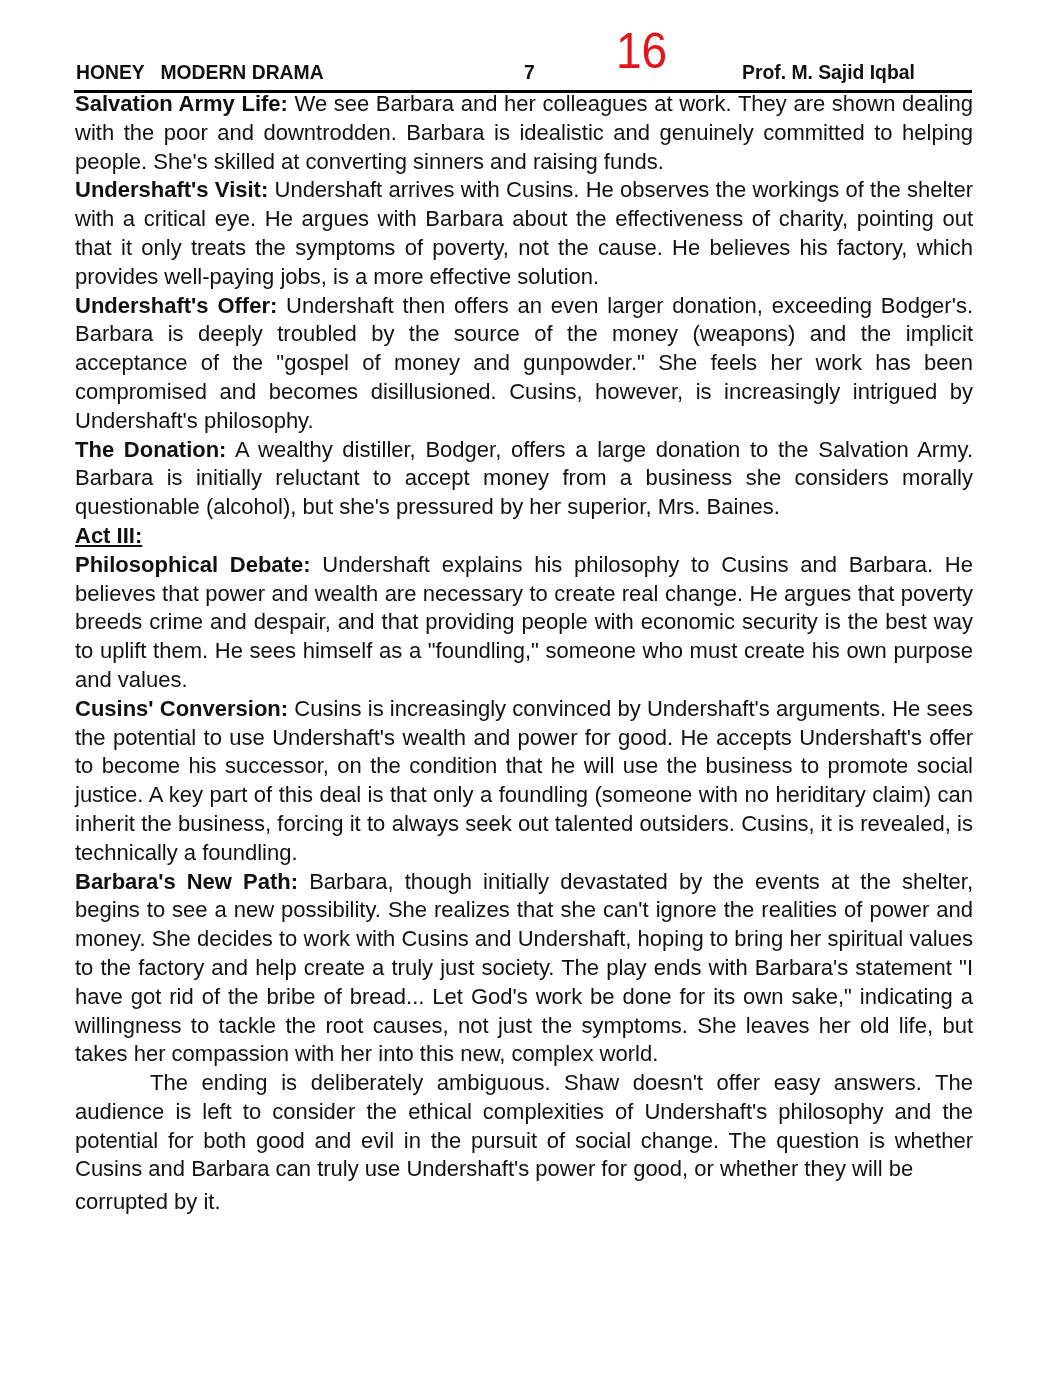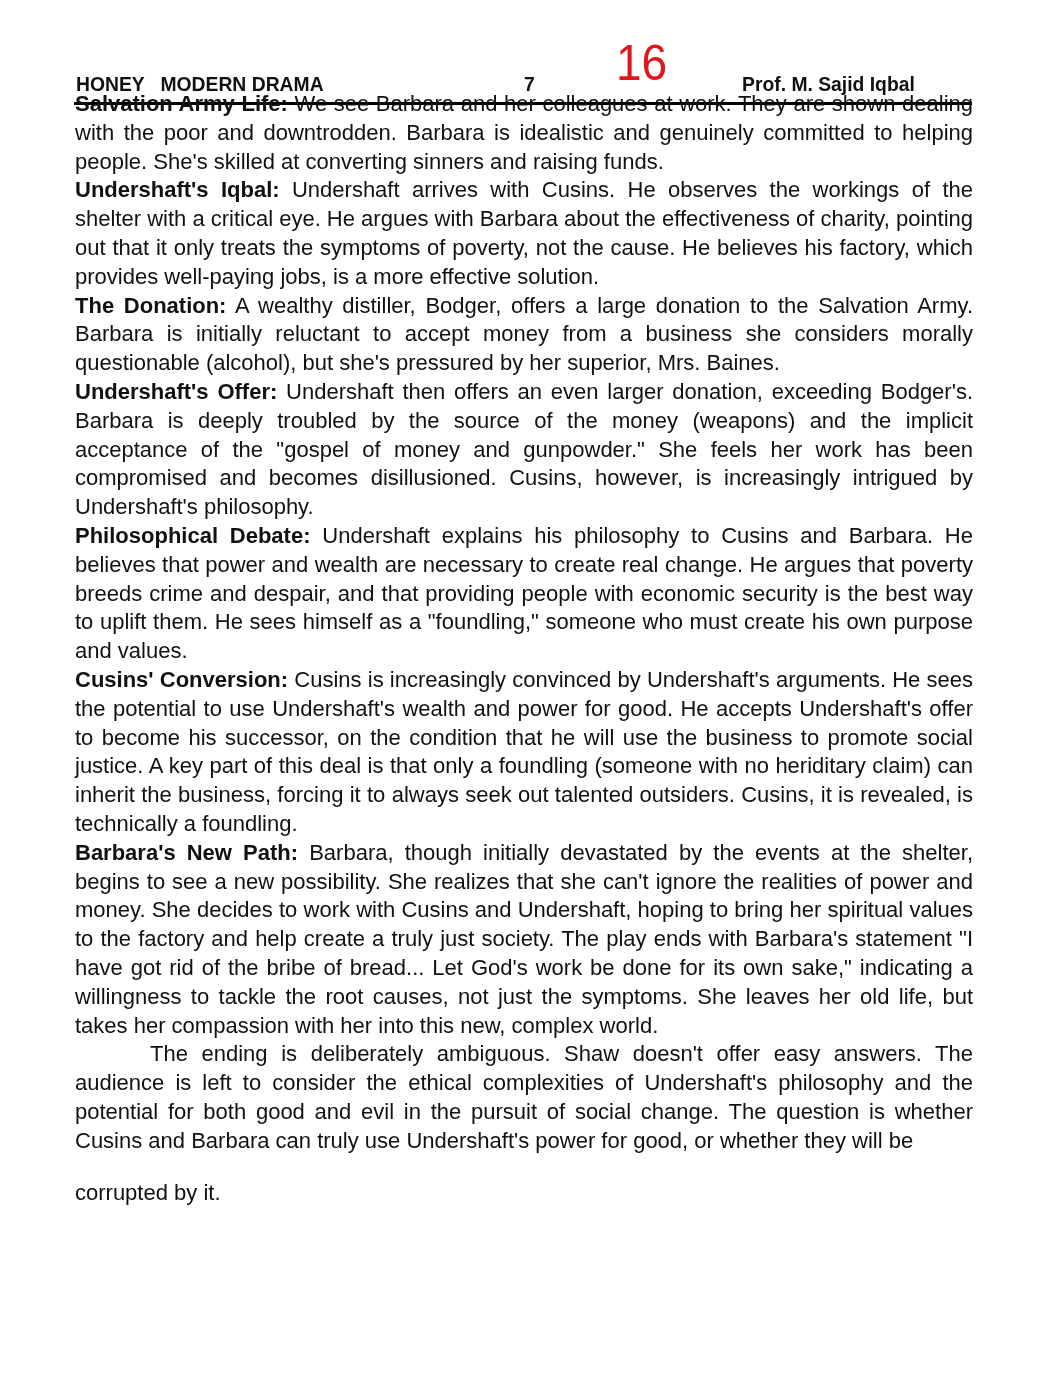--- a/index.html
+++ b/index.html
@@ -1,18 +1,18 @@
 <!DOCTYPE html>
 <html><head>
   <meta charset="utf-8">
   <style>
     html, body { margin: 0; padding: 0; background: #ffffff; }
     body { width: 1049px; height: 1386px; position: relative; overflow: hidden; }
     .header {
-      position: absolute; left: 74px; top: 32px; width: 898px; height: 70px;
+      position: absolute; left: 74px; top: 20px; width: 898px; height: 70px;
       border-bottom: 3px solid #000;
     }
     .hdr-text {
       position: absolute; bottom: 6px;
       font-family: "Liberation Sans", sans-serif; font-weight: bold;
       font-size: 21px; color: #111; transform: scaleX(0.92); transform-origin: left bottom;
       white-space: pre;
     }
     .hdr-left { left: 2px; }
     .hdr-page { left: 450px; }
@@ -24,38 +24,39 @@
     }
     .body-text {
       position: absolute; left: 75px; top: 90px; width: 898px;
       font-family: Liberation Sans, sans-serif; font-size: 22px; line-height: 28.8px;
       color: #111; text-align: justify;
     }
     .para { margin: 0; }
     .para b { font-weight: bold; }
     .act { font-weight: bold; text-decoration: underline; margin: 0; }
     .indent { text-indent: 75px; }
-    .last-line { margin-top: 24px; }
+    .last-line { margin-top: 4px; }
   </style>
 </head>
 <body>
 
 <div class="header">
   <span class="hdr-text hdr-left">HONEY   MODERN DRAMA</span>
   <span class="hdr-text hdr-page">7</span>
   <span class="hdr-red">16</span>
   <span class="hdr-text hdr-right">Prof. M. Sajid Iqbal</span>
 </div>
 
 <div class="body-text">
   <p class="para"><b>Salvation Army Life:</b><span> We see Barbara and her colleagues at work. They are shown dealing with the poor and downtrodden. Barbara is idealistic and genuinely committed to helping people. She's skilled at converting sinners and raising funds.</span></p>
-  <p class="para"><b>Undershaft's Iqbal:</b><span> Undershaft arrives with Cusins. He observes the workings of the shelter with a critical eye. He argues with Barbara about the effectiveness of charity, pointing out that it only treats the symptoms of poverty, not the cause. He believes his factory, which provides well-paying jobs, is a more effective solution.</span></p>
+  <p class="para"><b>Undershaft's Visit:</b><span> Undershaft arrives with Cusins. He observes the workings of the shelter with a critical eye. He argues with Barbara about the effectiveness of charity, pointing out that it only treats the symptoms of poverty, not the cause. He believes his factory, which provides well-paying jobs, is a more effective solution.</span></p>
+  <p class="para"><b>Undershaft's Offer:</b><span> Undershaft then offers an even larger donation, exceeding Bodger's. Barbara is deeply troubled by the source of the money (weapons) and the implicit acceptance of the "gospel of money and gunpowder." She feels her work has been compromised and becomes disillusioned. Cusins, however, is increasingly intrigued by Undershaft's philosophy.</span></p>
   <p class="para"><b>The Donation:</b><span> A wealthy distiller, Bodger, offers a large donation to the Salvation Army. Barbara is initially reluctant to accept money from a business she considers morally questionable (alcohol), but she's pressured by her superior, Mrs. Baines.</span></p>
-  <p class="para"><b>Undershaft's Offer:</b><span> Undershaft then offers an even larger donation, exceeding Bodger's. Barbara is deeply troubled by the source of the money (weapons) and the implicit acceptance of the "gospel of money and gunpowder." She feels her work has been compromised and becomes disillusioned. Cusins, however, is increasingly intrigued by Undershaft's philosophy.</span></p>
 
+  <p class="act">Act III:</p>
 
   <p class="para"><b>Philosophical Debate:</b><span> Undershaft explains his philosophy to Cusins and Barbara. He believes that power and wealth are necessary to create real change. He argues that poverty breeds crime and despair, and that providing people with economic security is the best way to uplift them. He sees himself as a "foundling," someone who must create his own purpose and values.</span></p>
   <p class="para"><b>Cusins' Conversion:</b><span> Cusins is increasingly convinced by Undershaft's arguments. He sees the potential to use Undershaft's wealth and power for good. He accepts Undershaft's offer to become his successor, on the condition that he will use the business to promote social justice. A key part of this deal is that only a foundling (someone with no heriditary claim) can inherit the business, forcing it to always seek out talented outsiders. Cusins, it is revealed, is technically a foundling.</span></p>
   <p class="para"><b>Barbara's New Path:</b><span> Barbara, though initially devastated by the events at the shelter, begins to see a new possibility. She realizes that she can't ignore the realities of power and money. She decides to work with Cusins and Undershaft, hoping to bring her spiritual values to the factory and help create a truly just society. The play ends with Barbara's statement "I have got rid of the bribe of bread... Let God's work be done for its own sake," indicating a willingness to tackle the root causes, not just the symptoms. She leaves her old life, but takes her compassion with her into this new, complex world.</span></p>
 
   <p class="para indent">The ending is deliberately ambiguous. Shaw doesn't offer easy answers. The audience is left to consider the ethical complexities of Undershaft's philosophy and the potential for both good and evil in the pursuit of social change. The question is whether Cusins and Barbara can truly use Undershaft's power for good, or whether they will be</p>
   <p class="para last-line">corrupted by it.</p>
 </div>
 
 </body></html>

